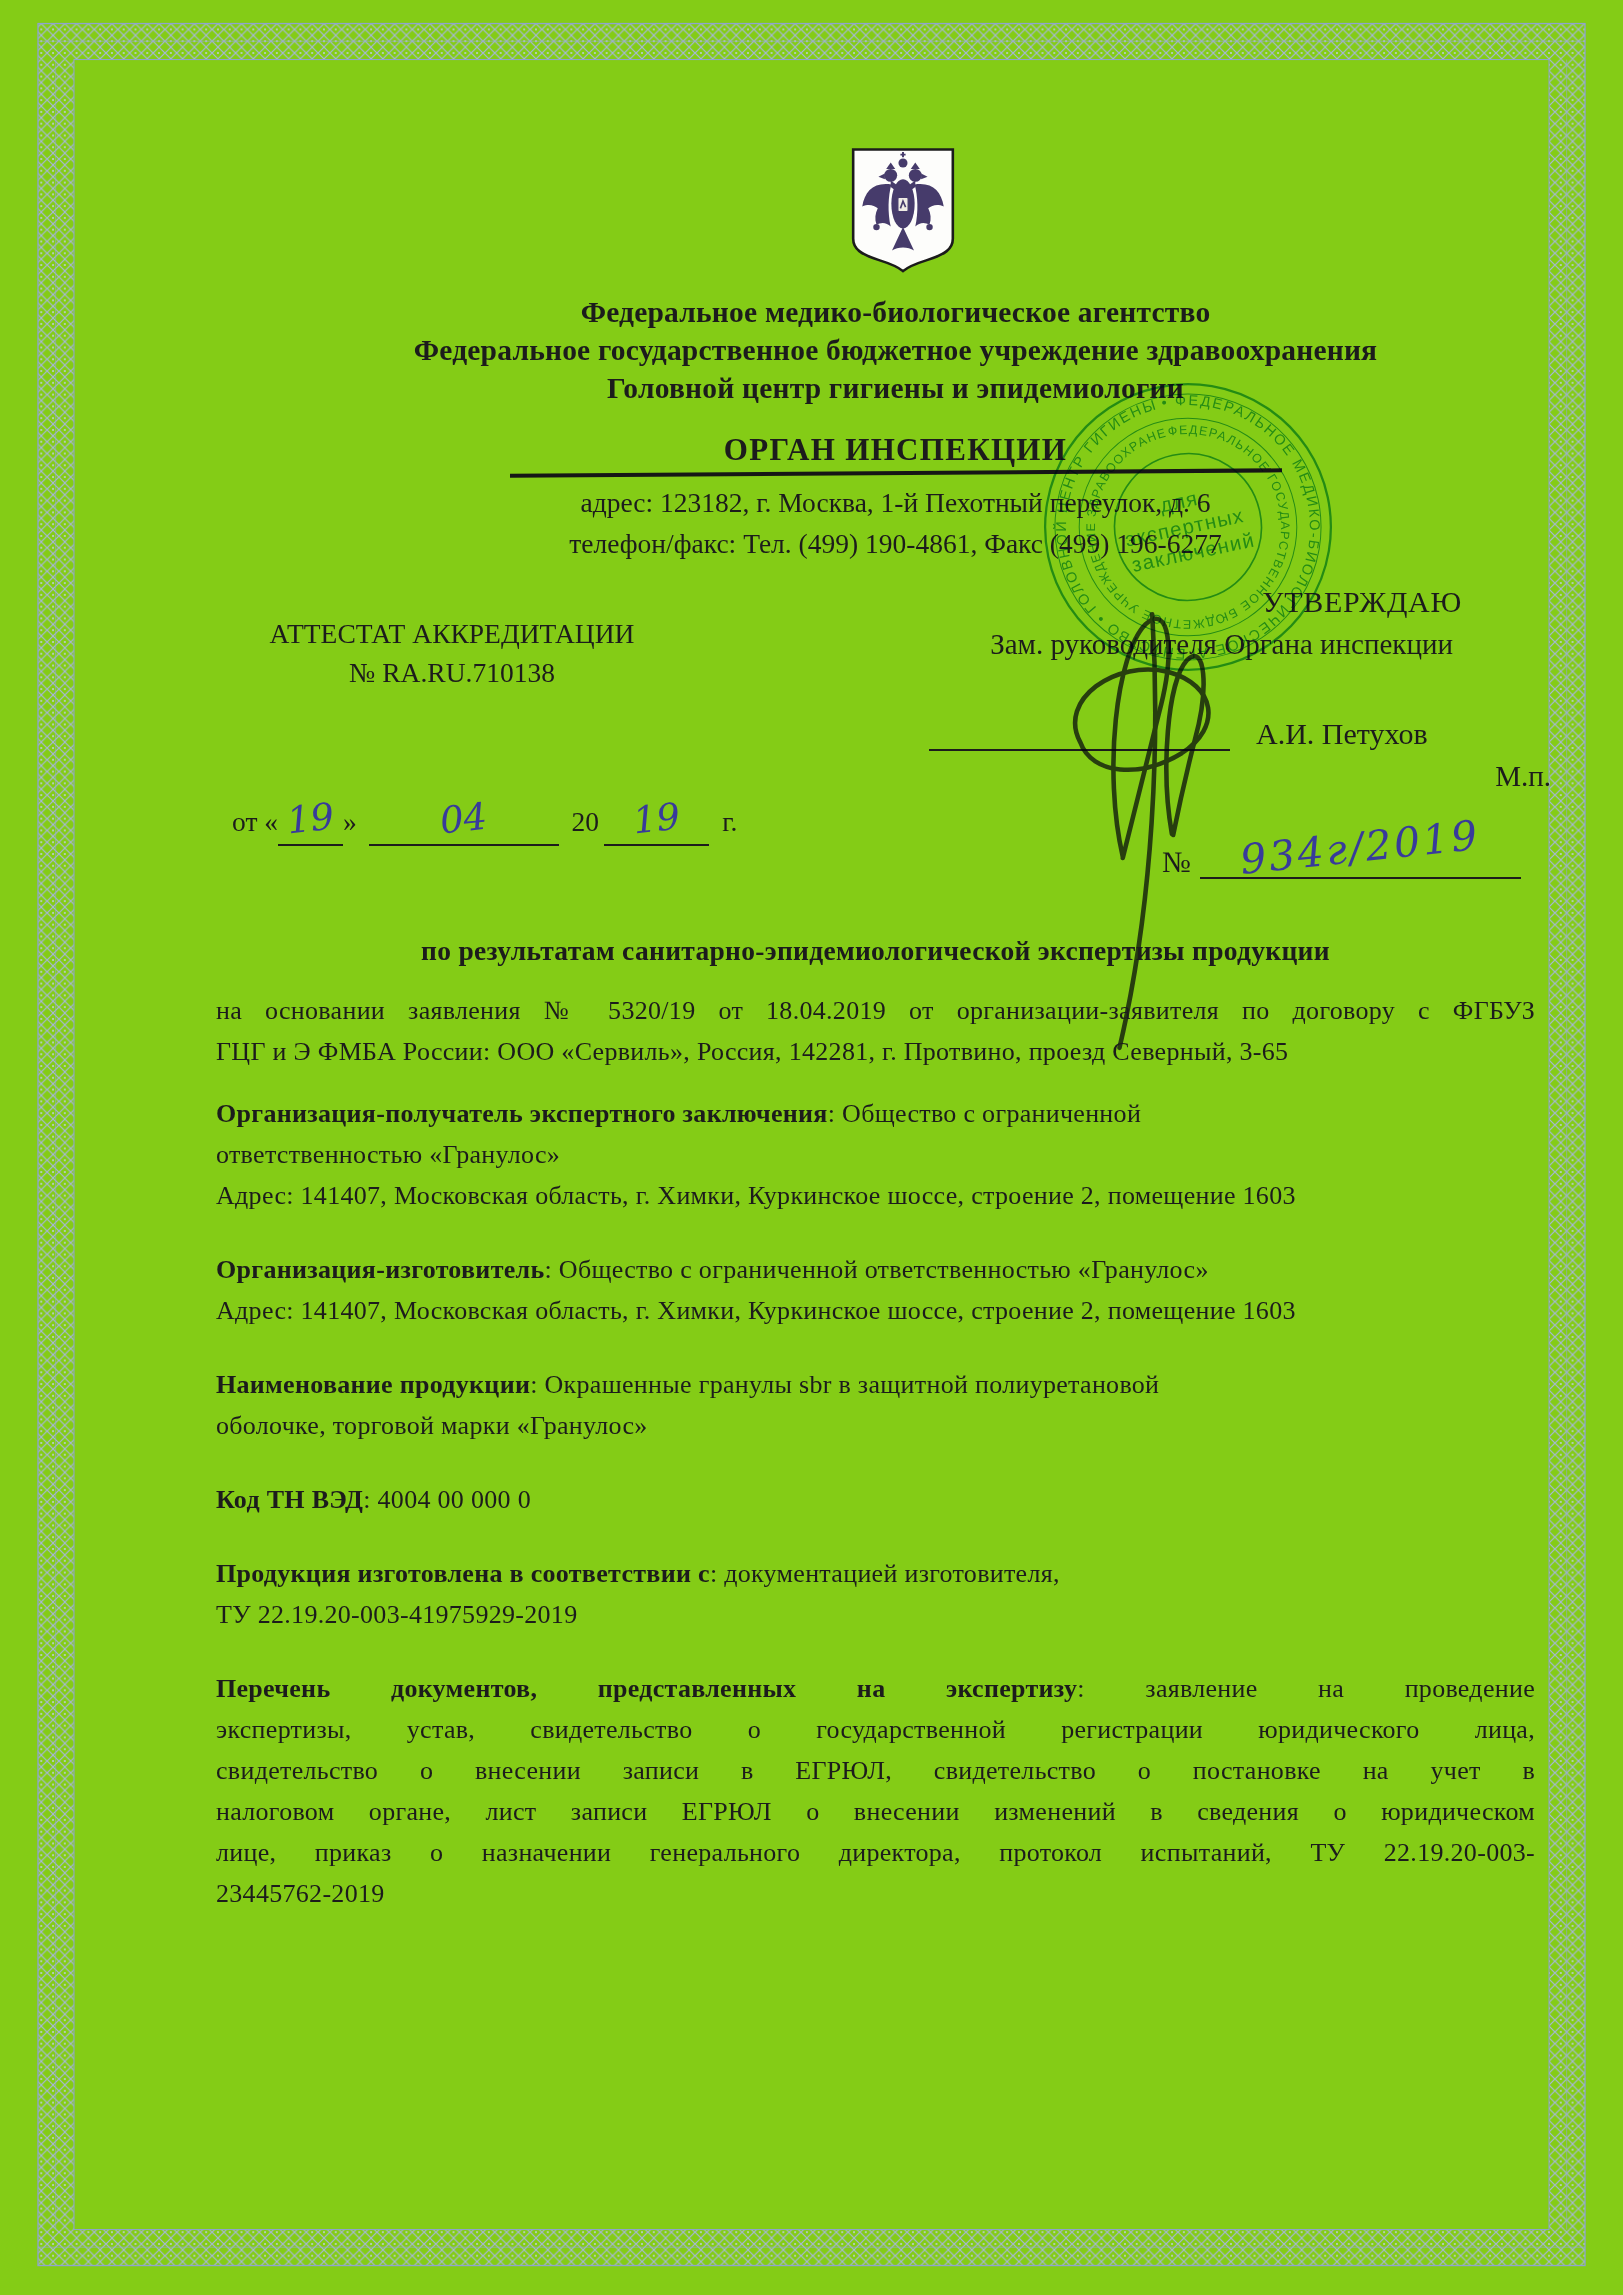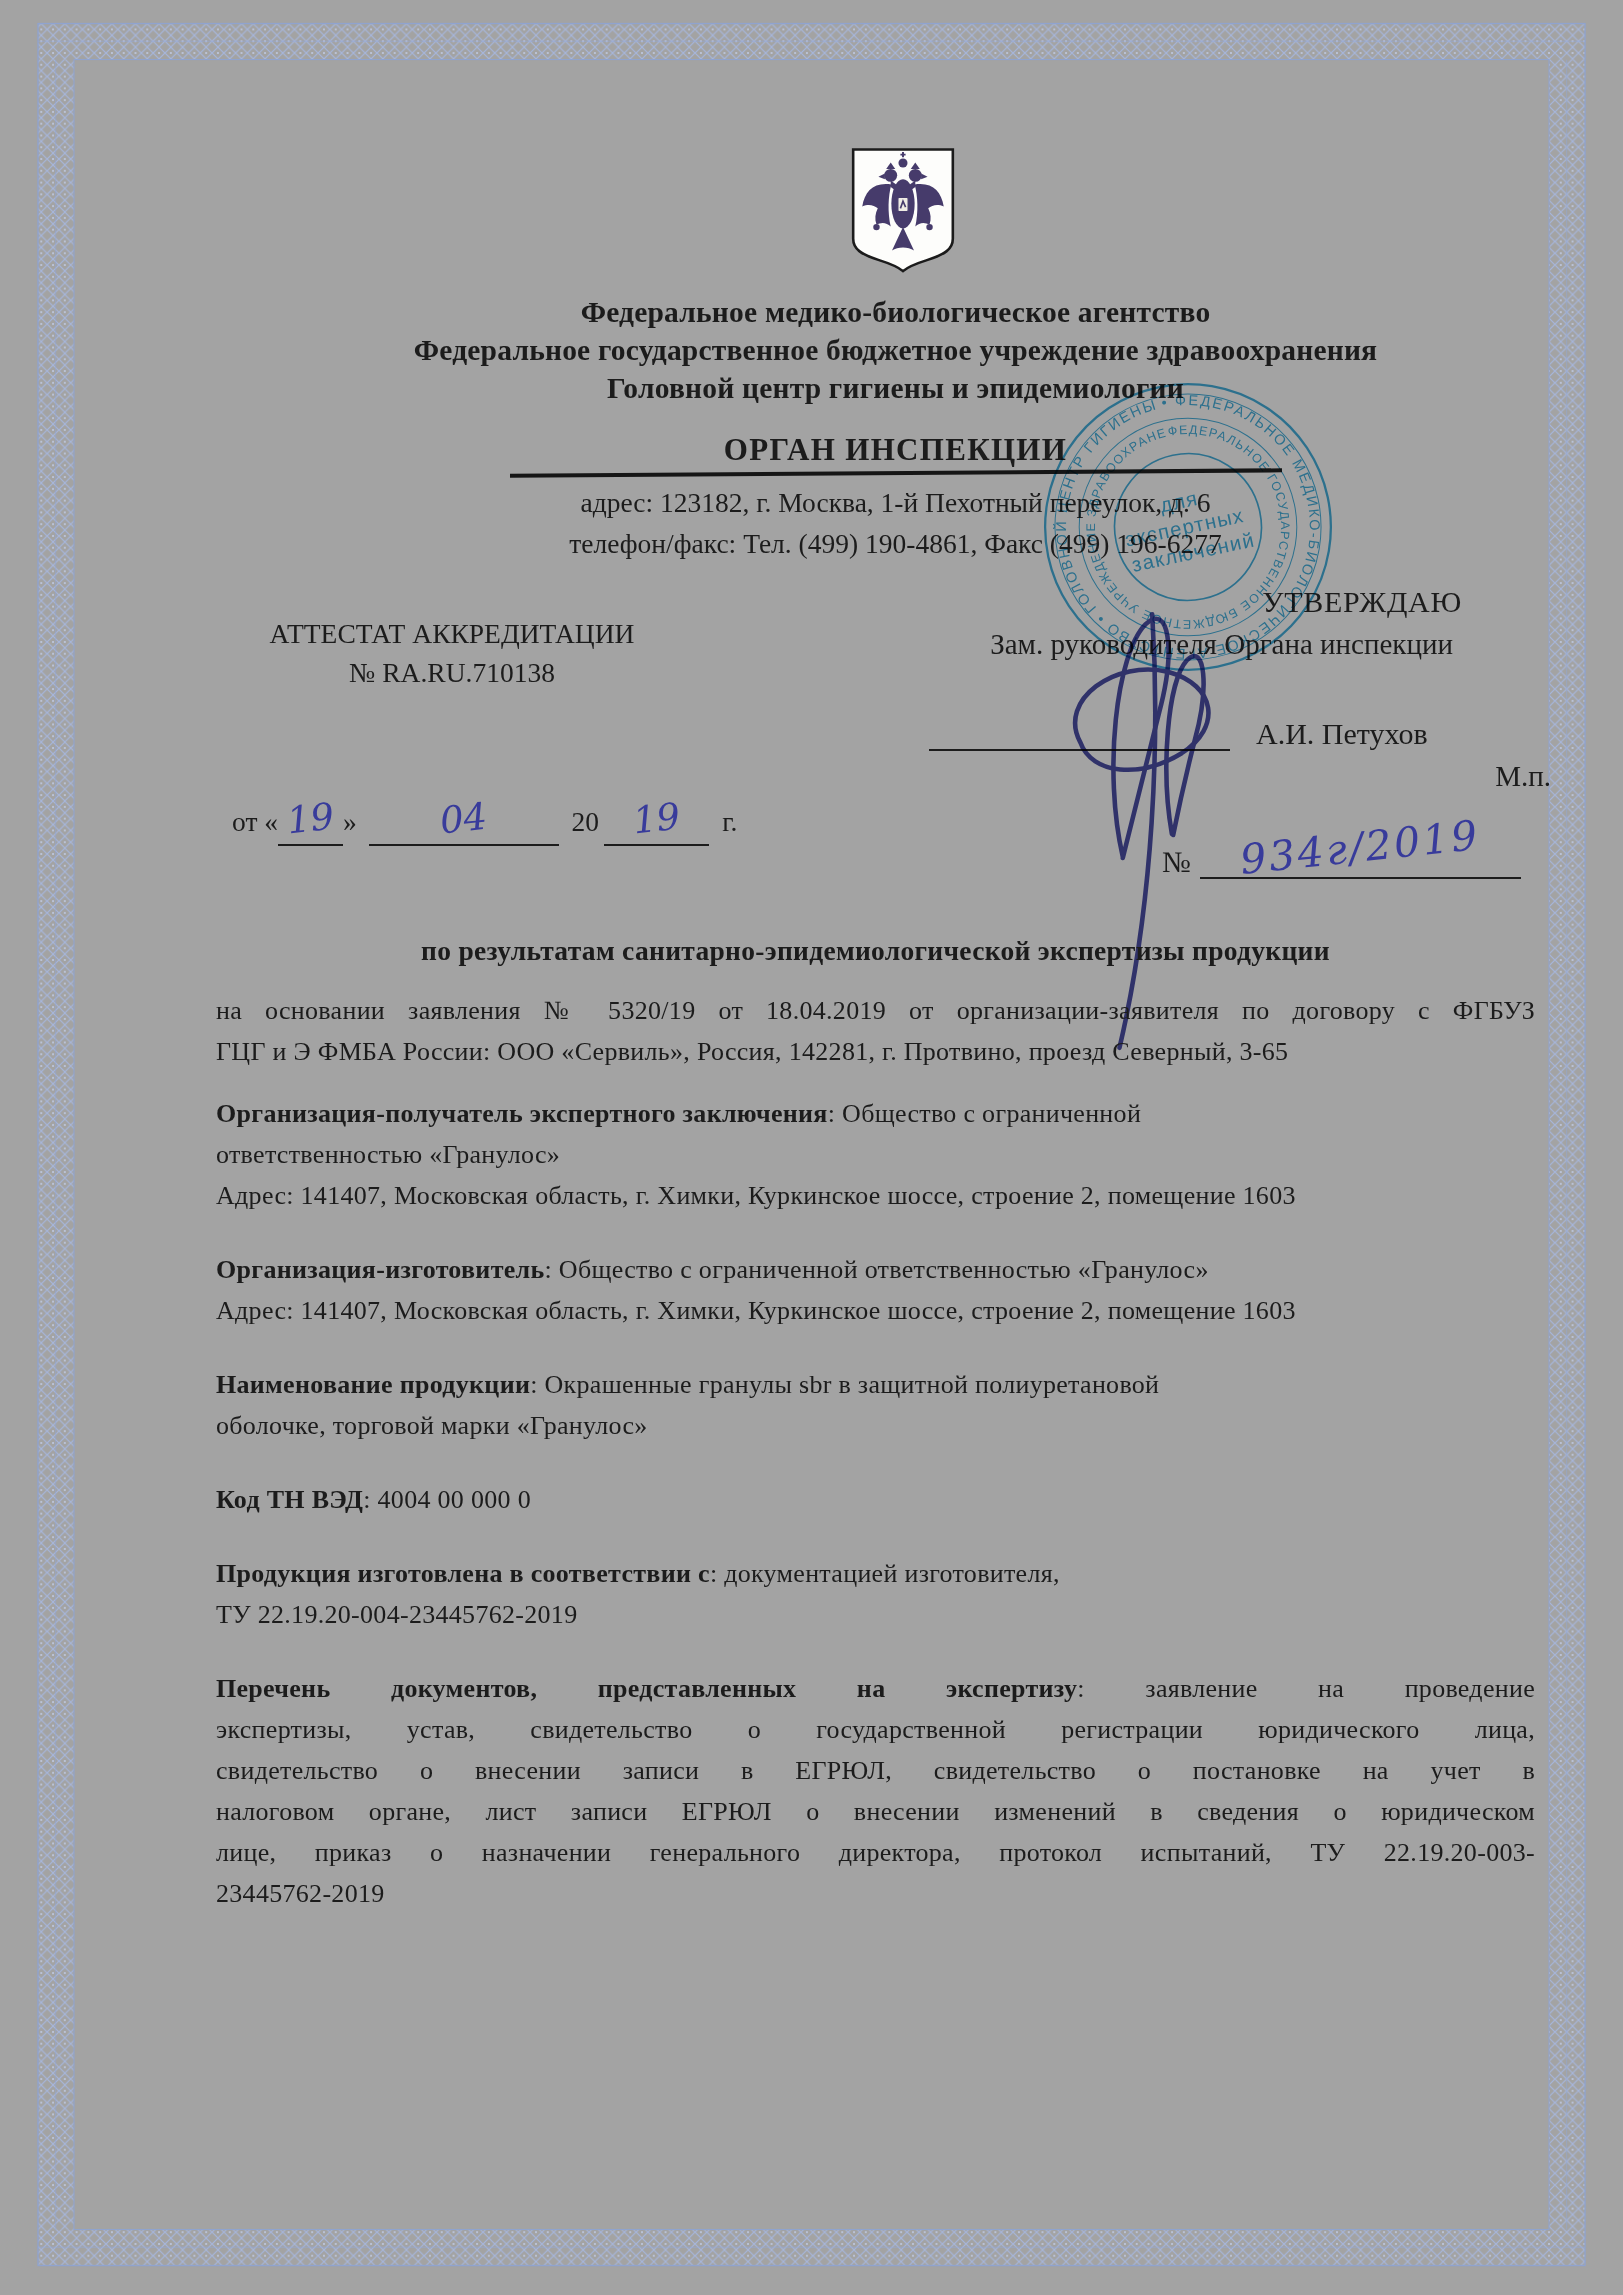--- a/index.html
+++ b/index.html
@@ -1,16 +1,16 @@
 <!DOCTYPE html>
 <html style="font-size:10.5px"><head>
 <meta charset="utf-8">
 <style>
   html,body{margin:0;padding:0;background:#ffffff;}
-  .page{position:relative;width:1623px;height:2295px;background:#a3a3a3;overflow:hidden;
+  .page{position:relative;width:1623px;height:2295px;background:#84cc16;overflow:hidden;
         font-family:"Liberation Serif",serif;color:#1c1c1c;}
   
   .border-svg{position:absolute;left:0;top:0;}
   
   .emblem{position:absolute;left:848px;top:144px;width:110px;height:130px;}
   .org-header{position:absolute;left:236px;top:293px;width:1319px;text-align:center;
               font-weight:bold;font-size:29.5px;line-height:38px;letter-spacing:0.2px;}
   .inspection{position:absolute;left:236px;top:431px;width:1319px;text-align:center;}
   .inspection-title{font-weight:bold;font-size:31px;line-height:37px;letter-spacing:1.3px;}
   .inspection-rule{height:3.9px;background:#161616;width:772px;margin:2.6px auto 7.9px auto;
@@ -211,21 +211,21 @@
       <span class="line">оболочке, торговой марки «Гранулос»</span>
     </p>
 
     <p class="para">
       <span class="line"><b>Код ТН ВЭД</b><span>: 4004 00 000 0</span></span>
     </p>
 
 
     <p class="para">
       <span class="line"><b>Продукция изготовлена в соответствии с</b><span>: документацией изготовителя,</span></span>
-      <span class="line">ТУ 22.19.20-004-23445762-2019</span>
+      <span class="line">ТУ 22.19.20-003-41975929-2019</span>
     </p>
 
     <p class="para">
       <span class="line st"><b>Перечень документов, представленных на экспертизу</b><span>: заявление на проведение</span></span>
       <span class="line st">экспертизы, устав, свидетельство о государственной регистрации юридического лица,</span>
       <span class="line st">свидетельство о внесении записи в ЕГРЮЛ, свидетельство о постановке на учет в</span>
       <span class="line st">налоговом органе, лист записи ЕГРЮЛ о внесении изменений в сведения о юридическом</span>
       <span class="line st">лице, приказ о назначении генерального директора, протокол испытаний, ТУ 22.19.20-003-</span>
       <span class="line">23445762-2019</span>
     </p>

